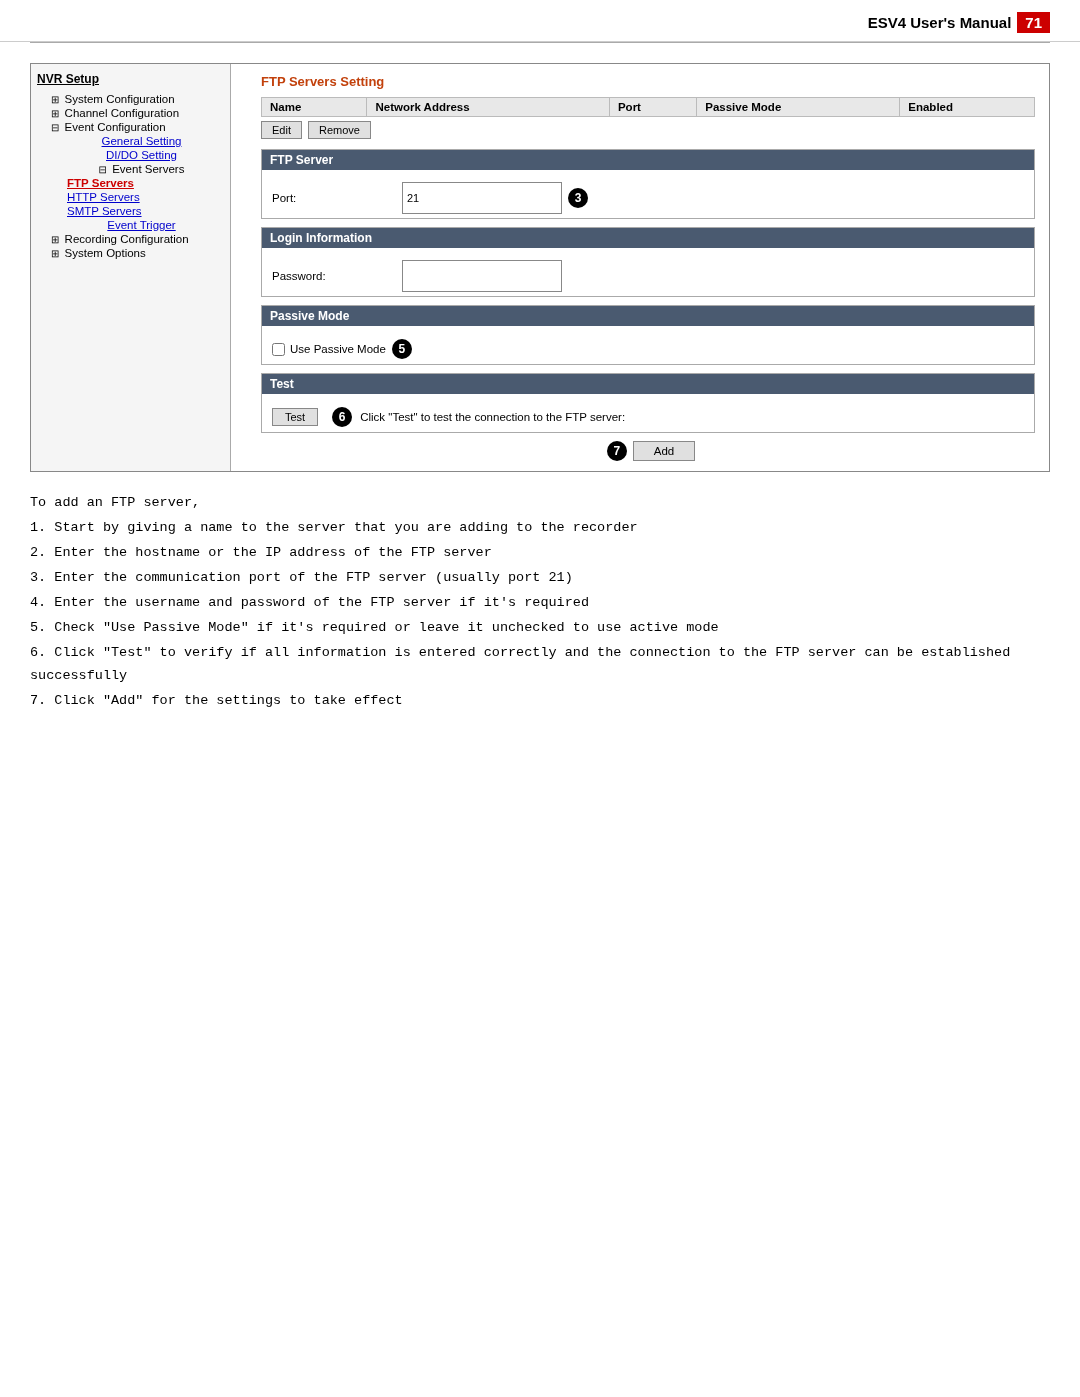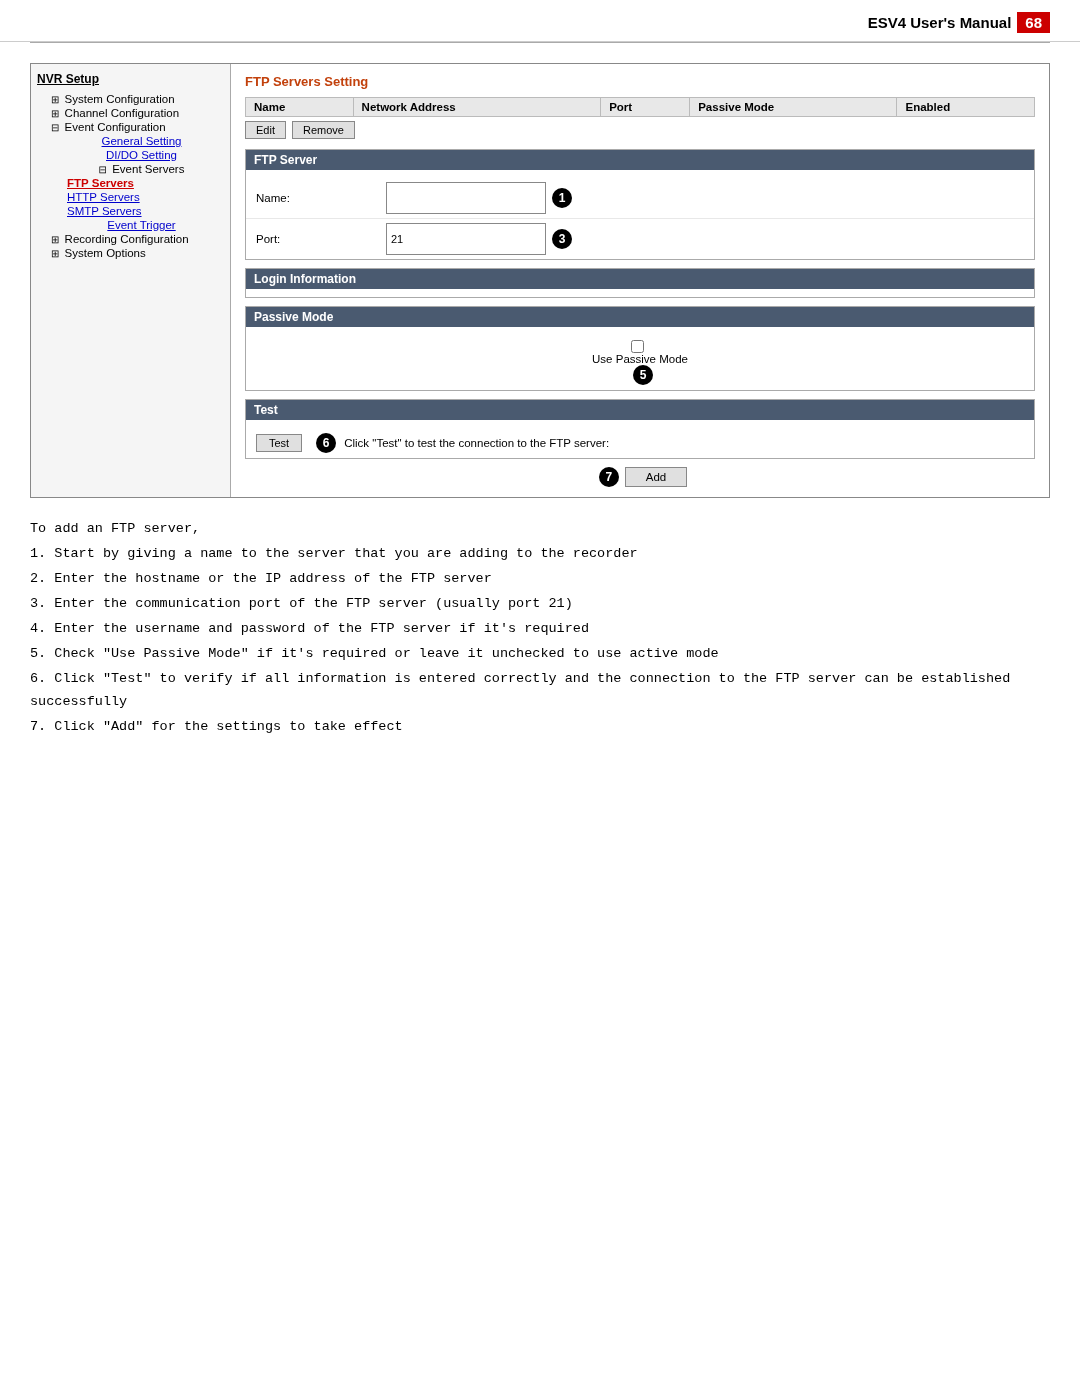--- a/index.html
+++ b/index.html
@@ -37,21 +37,21 @@
     .header-divider {
       border: none;
       border-top: 1px solid #aaa;
       margin: 0 30px 20px 30px;
     }
 
     
     .content-wrapper {
       display: flex;
       margin: 10px 30px 20px 30px;
-      gap: 0;
+      gap: 16px;
       border: 1px solid #888;
     }
 
     
     .sidebar {
       width: 200px;
       min-width: 200px;
       background: #f5f5f5;
       border-right: 1px solid #aaa;
       padding: 8px 6px;
@@ -188,21 +188,20 @@
       vertical-align: middle;
       flex-shrink: 0;
     }
 
     
     .checkbox-row {
       display: flex;
       align-items: center;
       padding: 5px 10px;
       font-size: 11.5px;
-      flex-direction: column;
     }
     .checkbox-row input[type=checkbox] {
       margin-right: 5px;
     }
 
     
     .test-section {
       border: 1px solid #aaa;
       margin-bottom: 8px;
     }
@@ -246,21 +245,21 @@
     }
     .instructions p {
       margin-bottom: 2px;
     }
   </style>
 </head>
 <body>
 
 <div class="page-header">
   <span class="page-header-title">ESV4 User's Manual</span>
-  <span class="page-number-box">68</span>
+  <span class="page-number-box">71</span>
 </div>
 <hr class="header-divider">
 
 <div class="content-wrapper">
 
   <div class="sidebar">
     <div class="sidebar-title">NVR Setup</div>
 
     <div class="sidebar-item sidebar-indent1">
       <span class="expand-icon">⊞</span>
@@ -324,33 +323,32 @@
     </table>
 
     <div class="btn-row">
       <button class="btn-small">Edit</button>
       <button class="btn-small">Remove</button>
     </div>
 
     <div class="form-section">
       <div class="section-header">FTP Server</div>
       <div class="form-row">
-        <span class="form-label">Name:</span>
-        <input class="form-input" type="text" style="">
-        <span class="badge">1</span>
-      </div>
-      <div class="form-row">
         <span class="form-label">Port:</span>
         <input class="form-input" type="text" value="21" style="">
         <span class="badge">3</span>
       </div>
     </div>
 
     <div class="form-section">
       <div class="section-header">Login Information</div>
+      <div class="form-row">
+        <span class="form-label">Password:</span>
+        <input class="form-input" type="password" style="">
+      </div>
     </div>
 
     <div class="form-section">
       <div class="section-header">Passive Mode</div>
       <div class="checkbox-row">
         <input type="checkbox" style="">
         <span>Use Passive Mode</span>
         <span class="badge">5</span>
       </div>
     </div>

